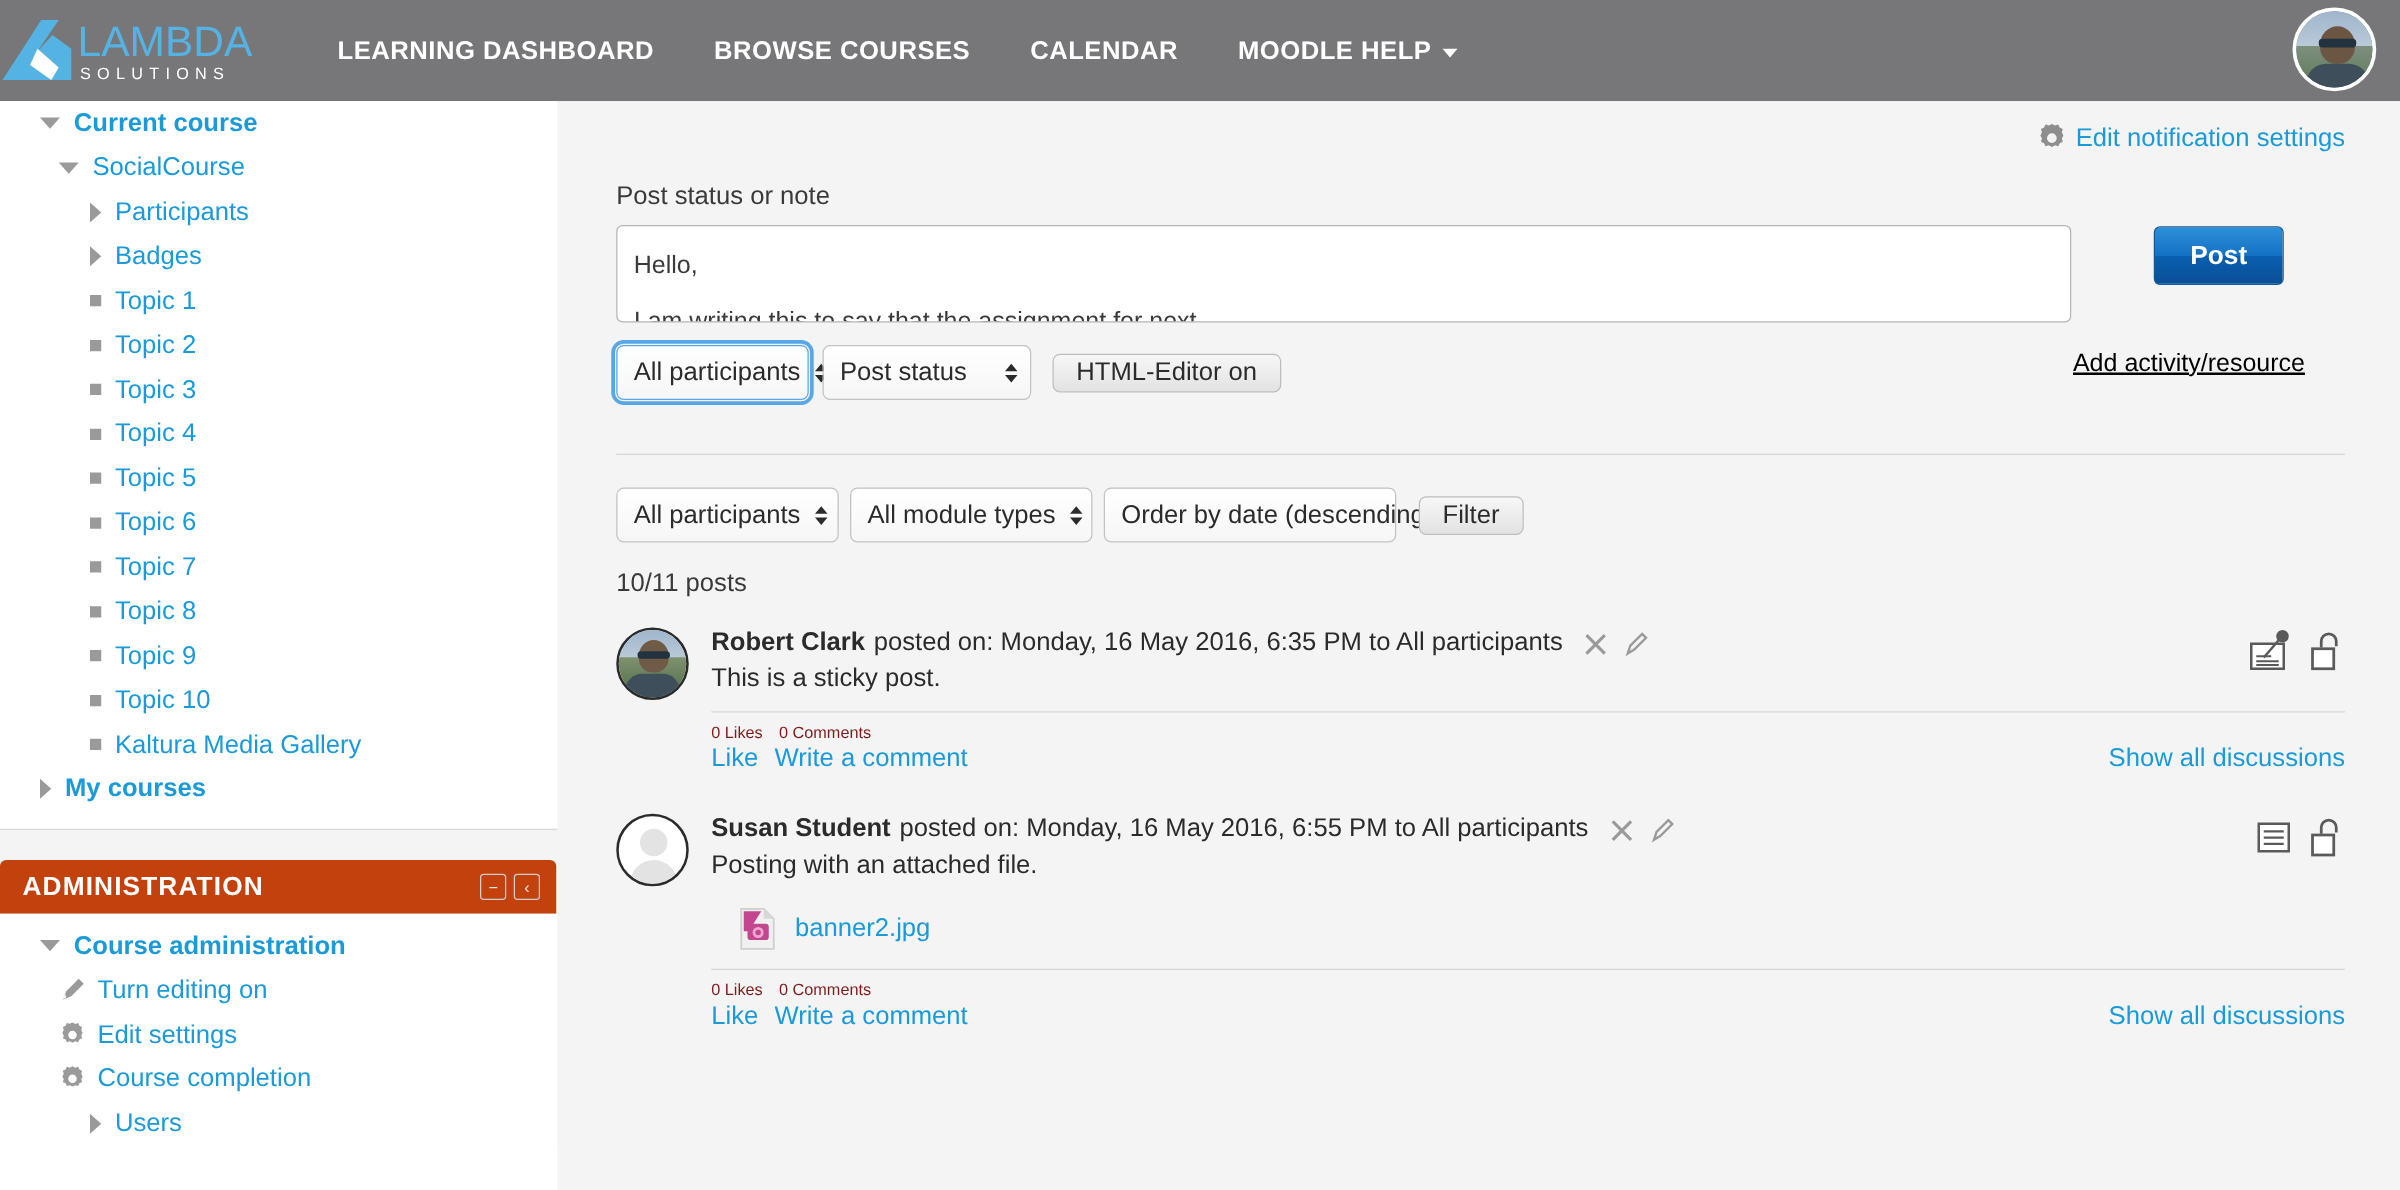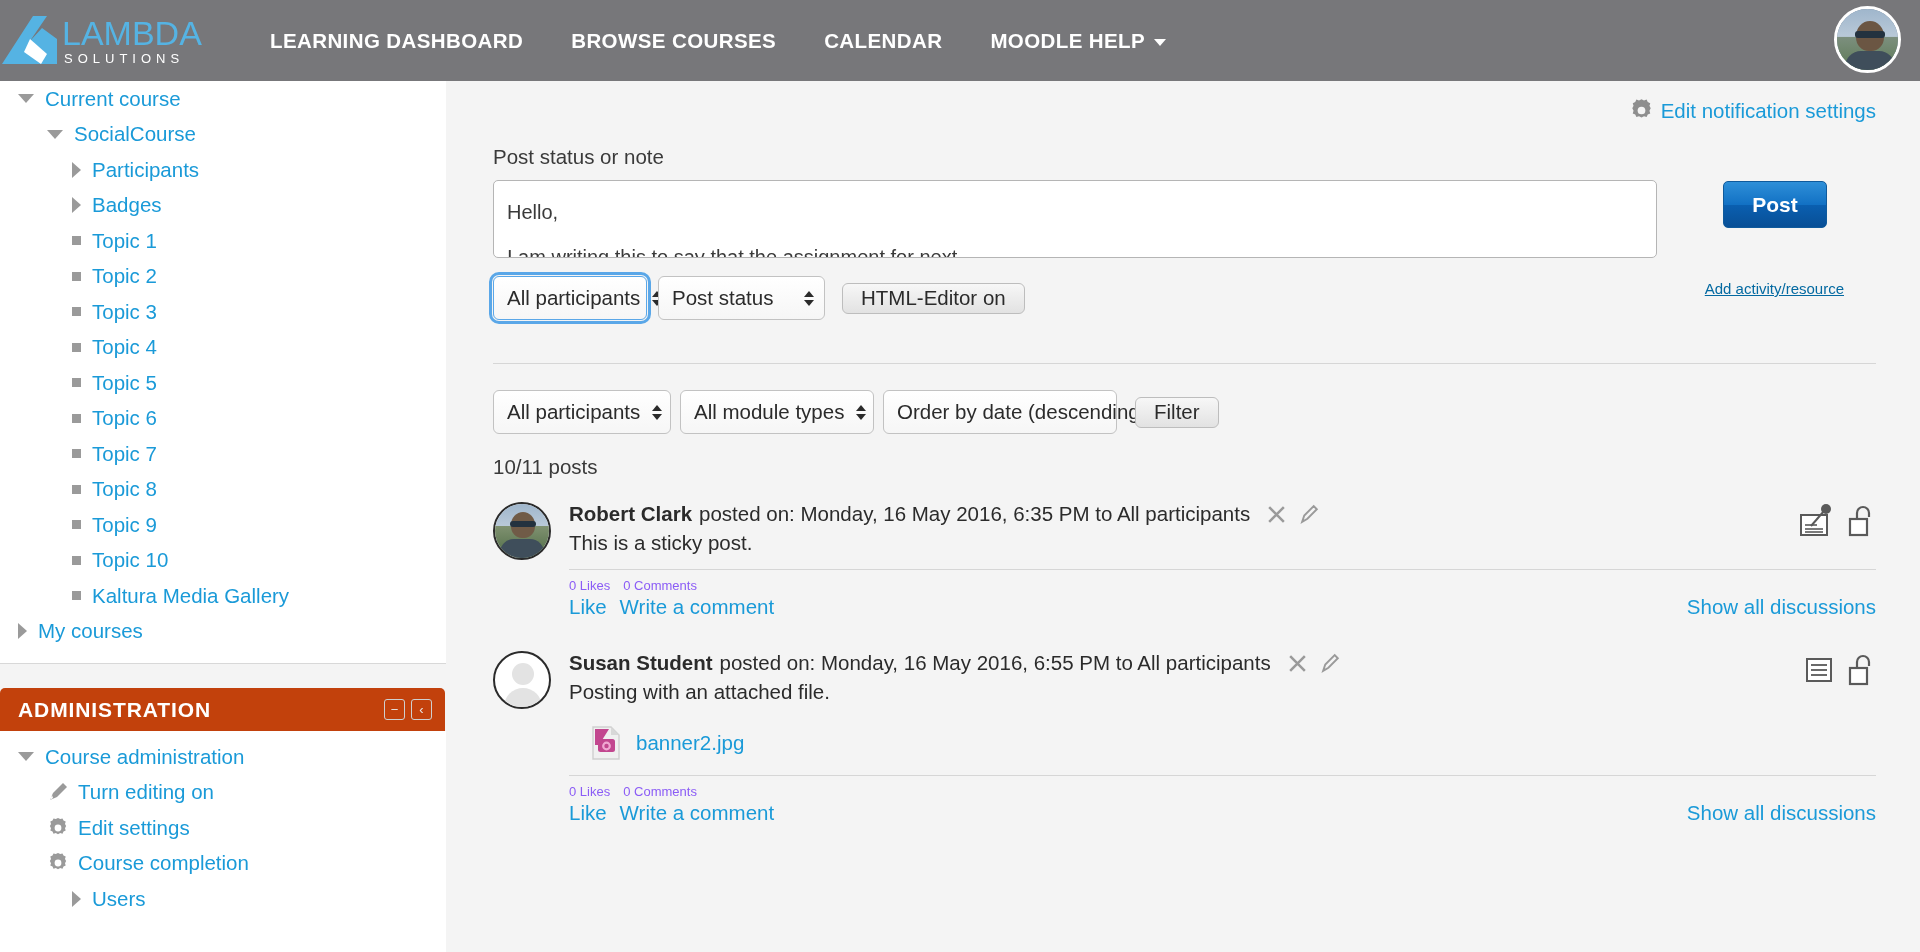--- a/index.html
+++ b/index.html
@@ -75,21 +75,21 @@
     width: 0; height: 0; flex: none;
     border-top: 8px solid transparent;
     border-bottom: 8px solid transparent;
     border-left: 9px solid #9a9a9a;
     margin-right: 11px;
   }
   .sq {
     width: 9px; height: 9px; flex: none;
     background: #9a9a9a; margin-right: 11px;
   }
-  .ind0 { padding-left: 18px; }
+  .ind0 { padding-left: 32px; font-weight: bold; }
   .ind1 { padding-left: 47px; }
   .ind2 { padding-left: 72px; }
   .ind3 { padding-left: 72px; }
 
   .pencil-ic, .gear-ic { width: 22px; height: 22px; flex: none; margin-right: 9px; }
 
   
   .admin-wrap { padding-top: 24px; background: #f4f4f4; }
   .admin-head {
     height: 43px; background: #c2410c;
@@ -163,21 +163,21 @@
   .spin .up { width:0;height:0;border-left:5px solid transparent;border-right:5px solid transparent;border-bottom:6px solid #2b2b2b; }
   .spin .dn { width:0;height:0;border-left:5px solid transparent;border-right:5px solid transparent;border-top:6px solid #2b2b2b; }
   .btn-grey {
     height: 31px; border: 1px solid #bdbdbd; border-radius: 6px;
     background: linear-gradient(#f7f7f7, #e2e2e2);
     font-size: 20.5px; color: #2b2b2b; padding: 0 18px;
     cursor: pointer; white-space: nowrap;
   }
   .add-activity {
     position: absolute; right: 76px; top: 22px;
-    color: #0369a1; font-size: 15px; text-decoration: underline; cursor: pointer;
+    color: #000000; font-size: 20px; text-decoration: underline; cursor: pointer;
   }
 
   .divider {
     margin: 43px 44px 0 47px;
     border-top: 1px solid #d6d6d6;
   }
 
   .filterbar {
     display: flex; align-items: center; gap: 9px;
     padding: 26px 0 0 47px;
@@ -202,33 +202,33 @@
   .pa-photo .head { position: absolute; left: 16px; top: 8px; width: 24px; height: 26px; border-radius: 50% 50% 45% 45%; background: #705b47; }
   .pa-photo .glasses { position: absolute; left: 15px; top: 17px; width: 26px; height: 6px; background: #23323f; border-radius: 3px; }
   .pa-photo .body { position: absolute; left: 5px; top: 35px; width: 44px; height: 24px; border-radius: 14px 14px 0 0; background: #3f4e5b; }
   .pa-blank { background: #ffffff; border: 2px solid #2b2b2b; }
   .pa-blank .bhead { position: absolute; left: 17px; top: 10px; width: 22px; height: 22px; border-radius: 50%; background: #e3e3e3; }
   .pa-blank .bbody { position: absolute; left: 9px; top: 35px; width: 38px; height: 24px; border-radius: 19px 19px 0 0; background: #e3e3e3; }
 
   .post-main { flex: 1; min-width: 0; }
   .post-header {
     font-size: 20.5px; color: #2b2b2b;
-    display: flex; align-items: center; gap: 0; flex-wrap: nowrap;
+    display: flex; align-items: flex-end; gap: 0; flex-wrap: nowrap;
   }
   .author { font-weight: bold; margin-right: 7px; }
   .post-icons { display: flex; align-items: center; gap: 12px; margin-left: 16px; }
   .post-body { font-size: 20.5px; color: #2b2b2b; margin-top: 5px; }
   .attachment { display: flex; align-items: center; gap: 13px; margin-top: 21px; padding-left: 20px; }
   .attach-name { color: #1a9ad8; font-size: 20.5px; cursor: pointer; }
 
   .post-footer {
     margin-top: 14px; border-top: 1px solid #d6d6d6;
     padding-top: 8px;
   }
-  .meta { font-size: 13px; color: #8b5cf6; display: flex; gap: 13px; }
+  .meta { font-size: 13px; color: #7f1d1d; display: flex; gap: 13px; }
   .footer-links {
     display: flex; align-items: center; justify-content: space-between;
     margin-top: 2px;
   }
   .flink { color: #1a9ad8; font-size: 20.5px; cursor: pointer; }
   .flink-left { display: flex; gap: 13px; }
 
   .post-right-icons {
     position: absolute; right: 0; top: 2px;
     display: flex; align-items: flex-start; gap: 13px;

